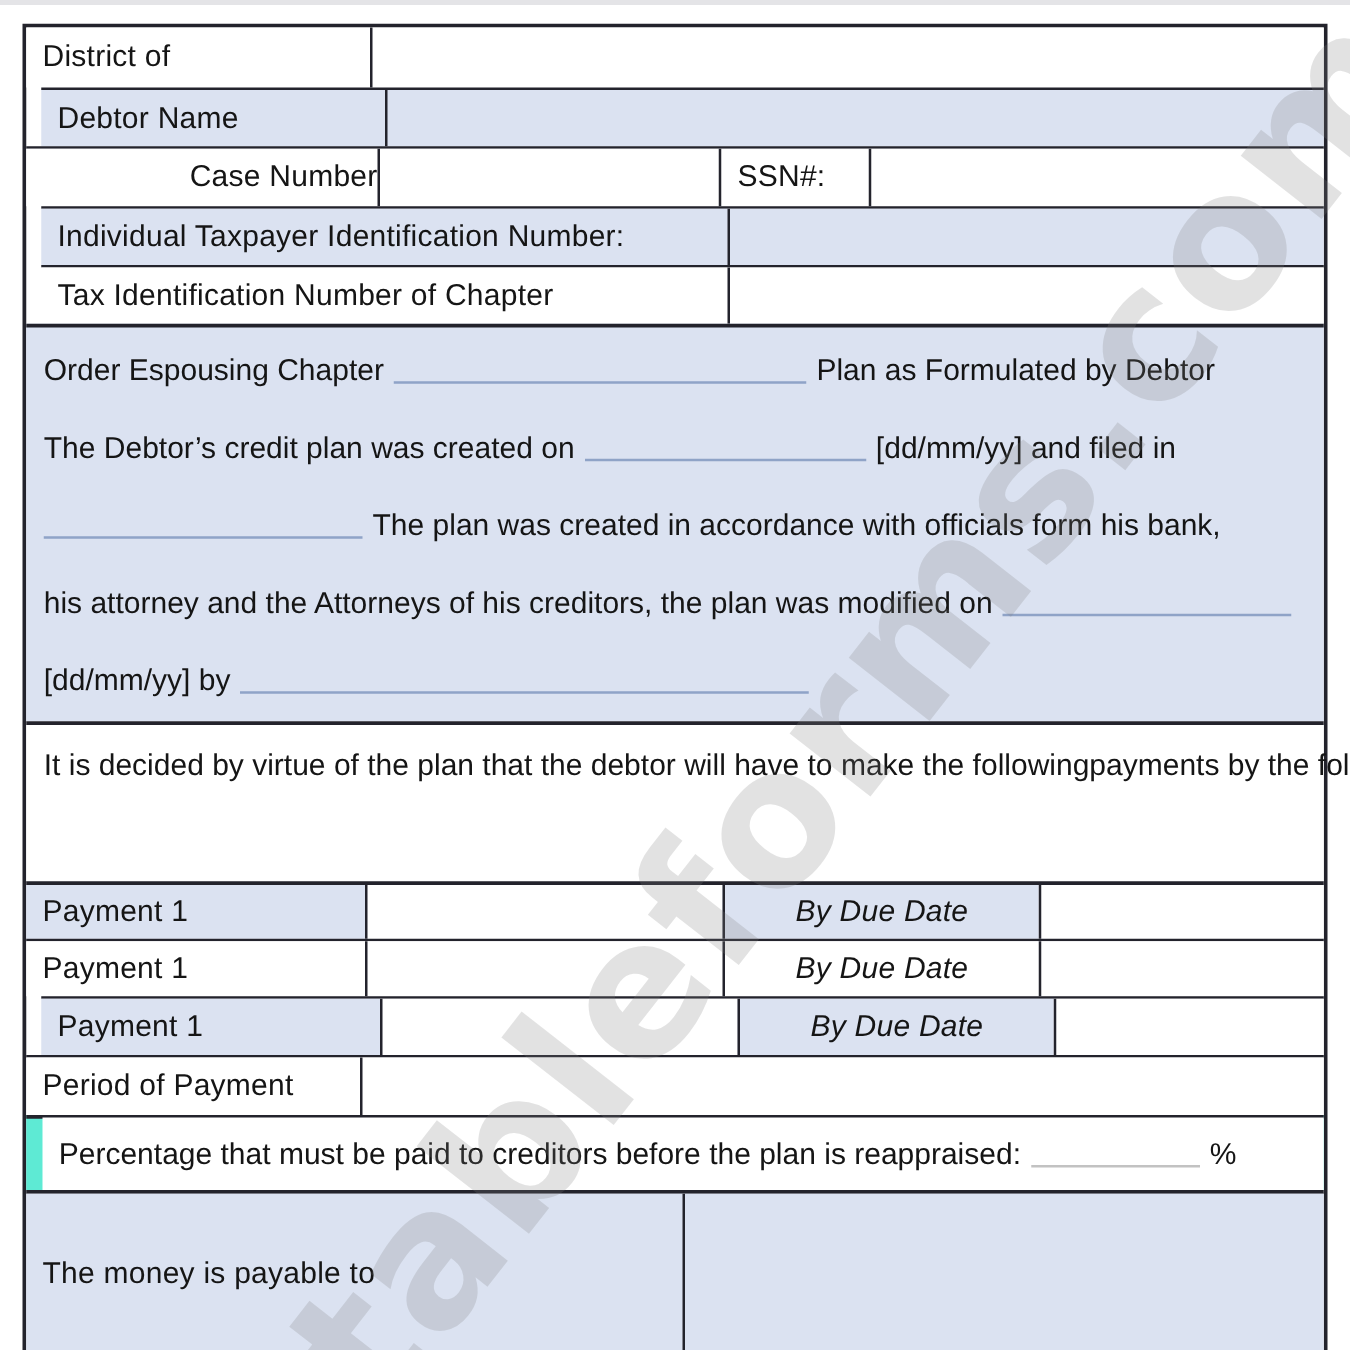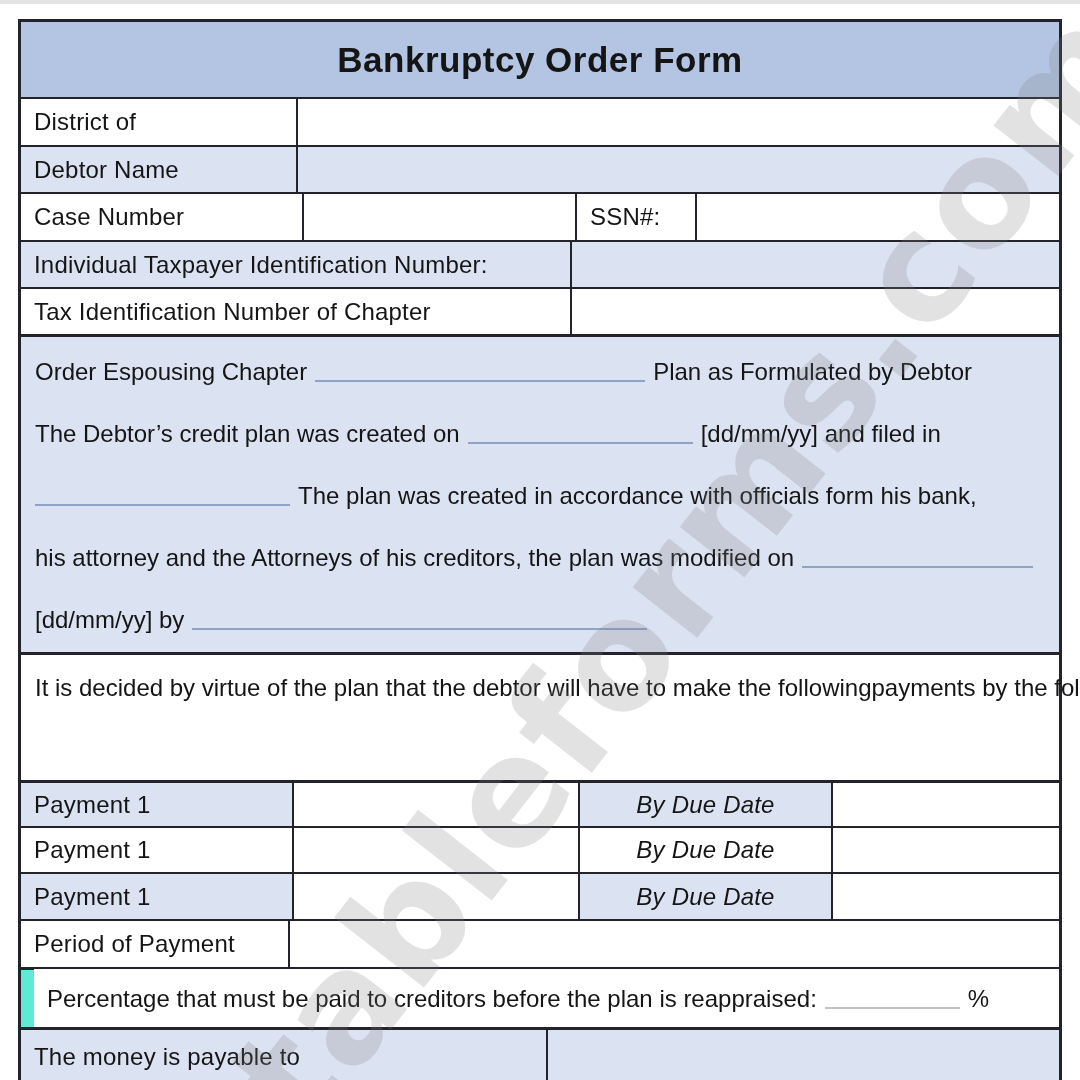--- a/index.html
+++ b/index.html
@@ -36,24 +36,24 @@
   .cell:first-child{border-left:none;}
   .grow{flex:1;}
   .white{background:#ffffff;}
   .blue{background:var(--light-blue);}
   .lbl{font-size:24px;letter-spacing:.2px;white-space:nowrap;}
   .center{justify-content:center;padding-left:0;}
 
   .row-title{height:75px;background:var(--title-blue);align-items:center;justify-content:center;}
   .title{font-size:35px;font-weight:bold;letter-spacing:.5px;}
 
-  .h48{height:48px;} .h47{height:47px;} .h46{height:46px;}
+  .h48{height:48px;} .h47{height:47px;margin-left:12px;} .h46{height:46px;}
 
   .w275{width:275px;flex:0 0 275px;}
-  .w281{width:281px;flex:0 0 281px;}
+  .w281{width:281px;flex:0 0 281px;justify-content:flex-end;}
   .w273{width:273px;flex:0 0 273px;}
   .w120{width:120px;flex:0 0 120px;}
   .w549{width:549px;flex:0 0 549px;}
   .w271{width:271px;flex:0 0 271px;}
   .w286{width:286px;flex:0 0 286px;}
   .w253{width:253px;flex:0 0 253px;font-style:italic;}
   .w267{width:267px;flex:0 0 267px;}
   .w525{width:525px;flex:0 0 525px;}
 
   .section-paragraph{height:318px;background:var(--light-blue);padding:4px 14px 0 14px;display:flex;flex-direction:column;}
@@ -83,23 +83,20 @@
     font-family:"DejaVu Sans", sans-serif;
   }
 </style>
 </head>
 <body>
 
 <div class="top-edge"></div>
 
 <div class="form">
 
-  <div class="row row-title">
-    <div class="title">Bankruptcy Order Form</div>
-  </div>
 
   <div class="row h48">
     <div class="cell w275 white">
         <span class="lbl">District of</span>
       </div>
     <div class="cell grow white"></div>
   </div>
 
   <div class="row h47">
     <div class="cell w275 blue">

